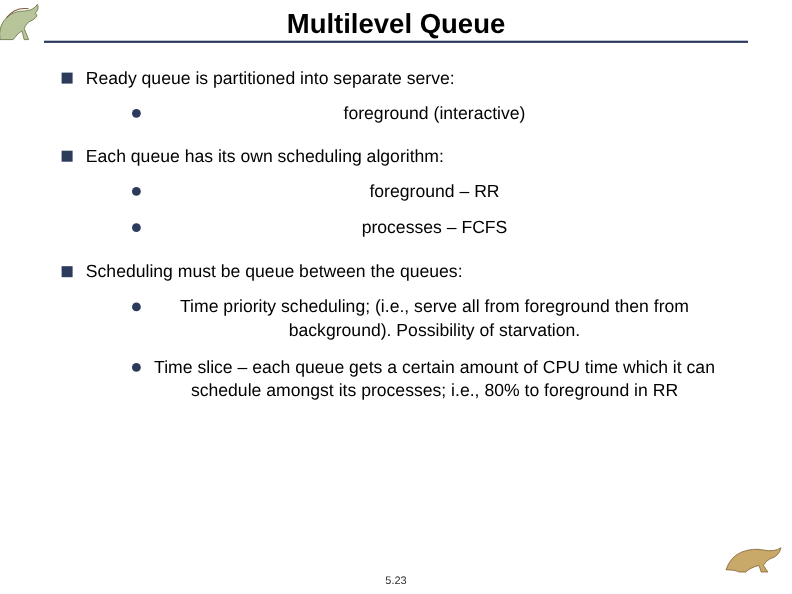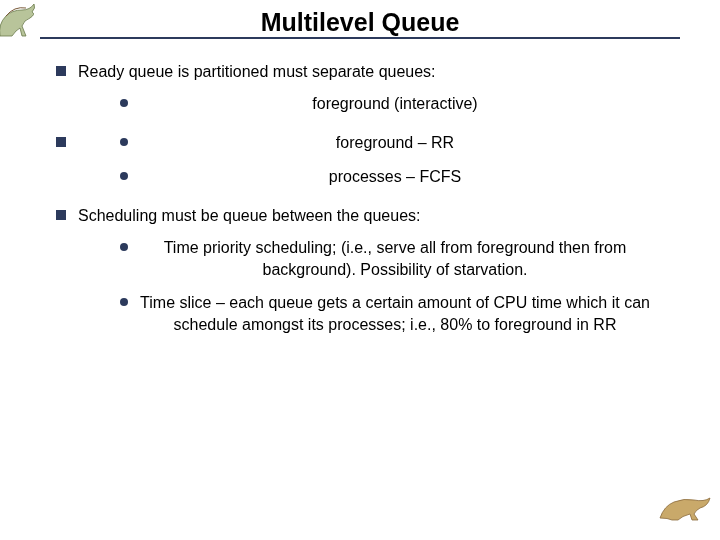--- a/index.html
+++ b/index.html
@@ -34,26 +34,27 @@
   </div>
 
   <div class="header">
     <div class="title">Multilevel Queue</div>
     <div class="hr-line"></div>
   </div>
 
   <div class="content">
     <ul class="lvl1">
       <li>
-        <span>Ready queue is partitioned must separate queues:</span>
+        <span>Ready queue is partitioned into separate serve:</span>
         <ul class="lvl2">
           <li><span>foreground (interactive)</span></li>
         </ul>
       </li>
       <li>
+        <span>Each queue has its own scheduling algorithm:</span>
         <ul class="lvl2">
           <li><span>foreground – RR</span></li>
           <li><span>processes – FCFS</span></li>
         </ul>
       </li>
       <li>
         <span>Scheduling must be queue between the queues:</span>
         <ul class="lvl2">
           <li><span>Time priority scheduling; (i.e., serve all from foreground then from background).  Possibility of starvation.</span></li>
           <li><span>Time slice – each queue gets a certain amount of CPU time which it can schedule amongst its processes; i.e., 80% to foreground in RR</span></li>
@@ -61,13 +62,14 @@
       </li>
     </ul>
   </div>
 
   <div class="dino-bottom">
     <svg class="dino-shape" viewBox="0 0 60 40">
       <path d="M4 34 Q8 22 18 18 Q28 14 38 16 Q48 18 54 14 Q52 22 44 24 Q40 26 38 30 L42 36 L36 36 L34 30 Q26 32 22 36 L16 36 Q12 34 4 34 Z" fill="#c9a96a" stroke="#8a6a3a" stroke-width="0.8"></path>
     </svg>
   </div>
 
+  <div class="footer">5.23</div>
 </div>
 
 </body></html>

